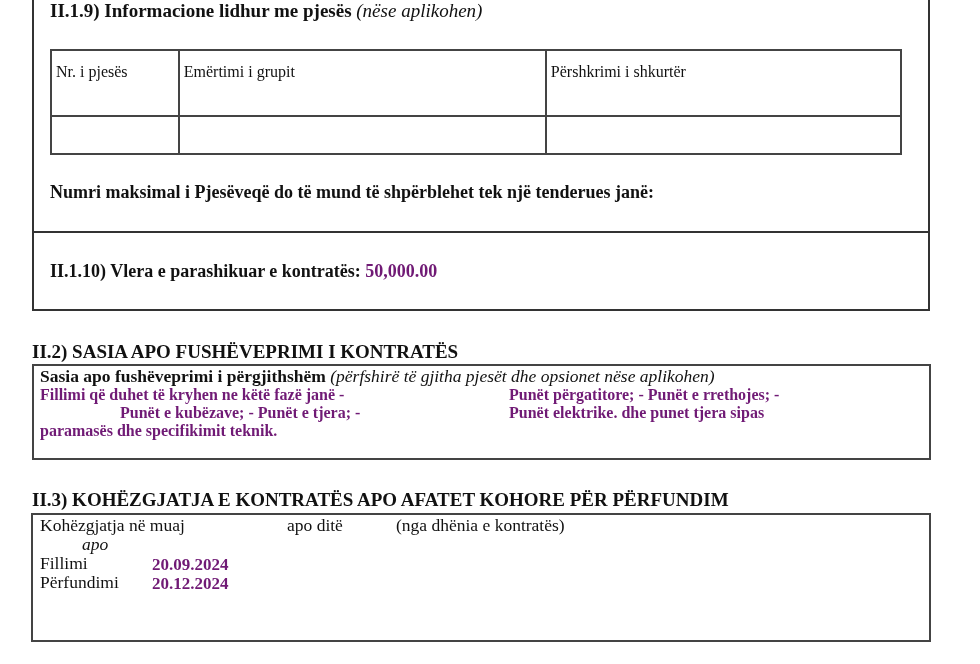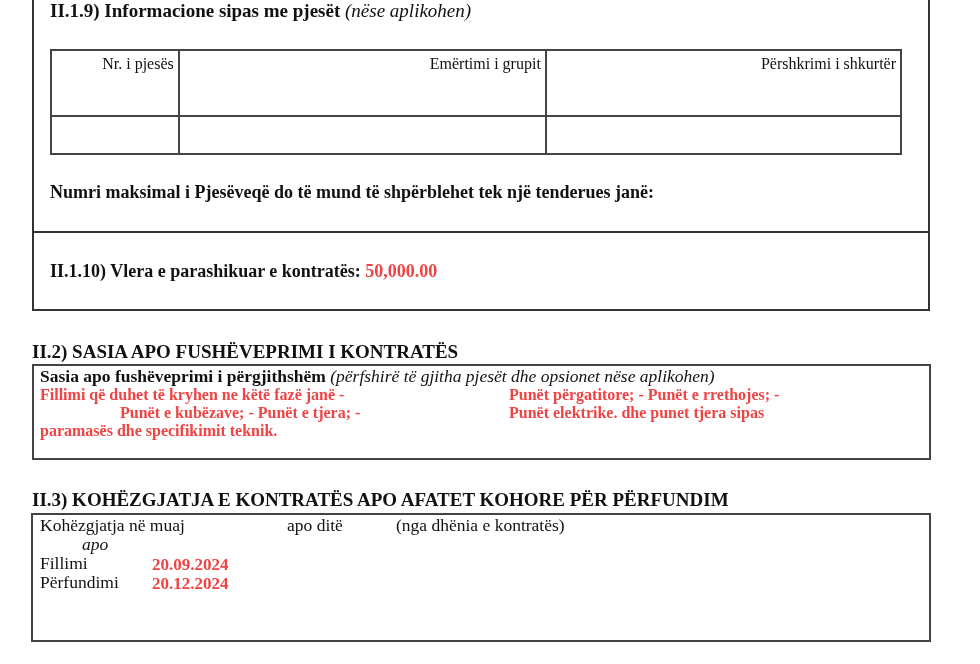--- a/index.html
+++ b/index.html
@@ -4,41 +4,41 @@
   <style>
     html, body { margin: 0; padding: 0; background: #ffffff; }
     body {
       width: 980px; height: 664px; position: relative; overflow: hidden;
       font-family: "Liberation Serif", "DejaVu Serif", serif;
       color: #111111;
     }
     .abs { position: absolute; white-space: nowrap; }
     .b { font-weight: bold; }
     .i { font-style: italic; font-weight: normal; }
-    .blue { color: #ef4444; font-weight: bold; }
+    .blue { color: #701a75; font-weight: bold; }
 
     
     #outer-box {
       position: absolute; left: 32px; top: -4px; width: 894px; height: 313px;
       border: 2px solid #333333; border-top: none; box-sizing: content-box;
     }
     #outer-divider {
       position: absolute; left: 32px; top: 231px; width: 896px; height: 0;
       border-top: 2px solid #333333;
     }
 
     
     table#parts-table {
       position: absolute; left: 50px; top: 49px;
       width: 852px; border-collapse: collapse;
     }
     #parts-table td, #parts-table th {
       border: 2px solid #444444; font-weight: normal;
-      font-size: 16px; vertical-align: top; text-align: right;
-      padding: 4px 4px 0 4px; box-sizing: border-box;
+      font-size: 16px; vertical-align: top; text-align: left;
+      padding: 12px 4px 0 4px; box-sizing: border-box;
     }
     #parts-table tr.head { height: 66px; }
     #parts-table tr.empty { height: 38px; }
 
     .h19 { font-size: 19px; }
     .t18 { font-size: 18px; }
     .t16 { font-size: 16px; }
 
     .box {
       position: absolute; border: 2px solid #444444; box-sizing: border-box;
@@ -46,21 +46,21 @@
     #scope-box { left: 32px; top: 364px; width: 899px; height: 96px; }
     #duration-box { left: 31px; top: 513px; width: 900px; height: 129px; }
   </style>
 </head>
 <body>
 
 <div id="outer-box"></div>
 <div id="outer-divider"></div>
 
 <div class="abs h19" style="left:50px; top:0px;">
-  <span class="b">II.1.9) Informacione sipas me pjesët</span>
+  <span class="b">II.1.9) Informacione lidhur me pjesës</span>
   <span class="i">(nëse aplikohen)</span>
 </div>
 
 <table id="parts-table">
   <colgroup>
     <col style="width:128px">
     <col style="width:368px">
     <col style="width:356px">
   </colgroup>
   <tbody>

